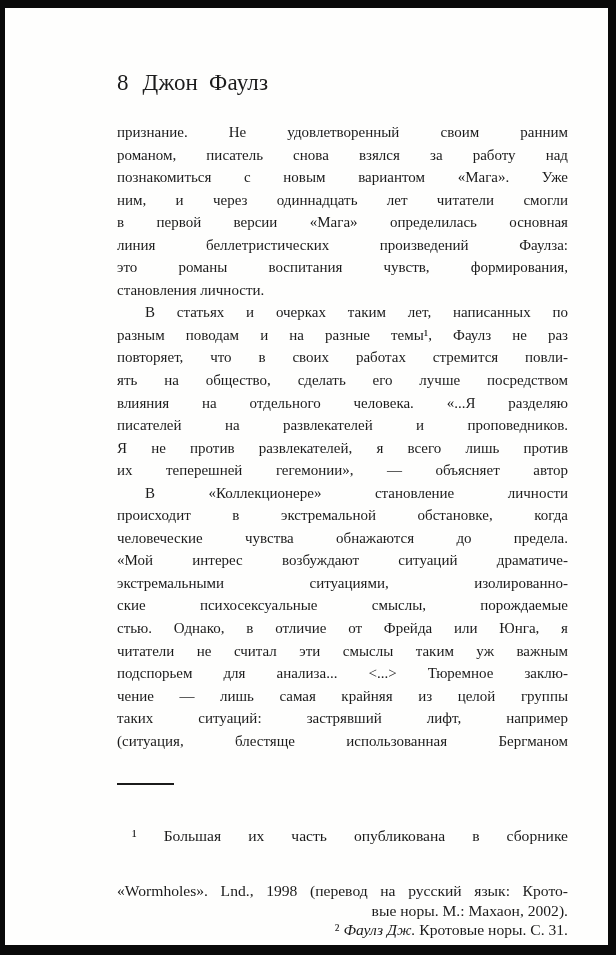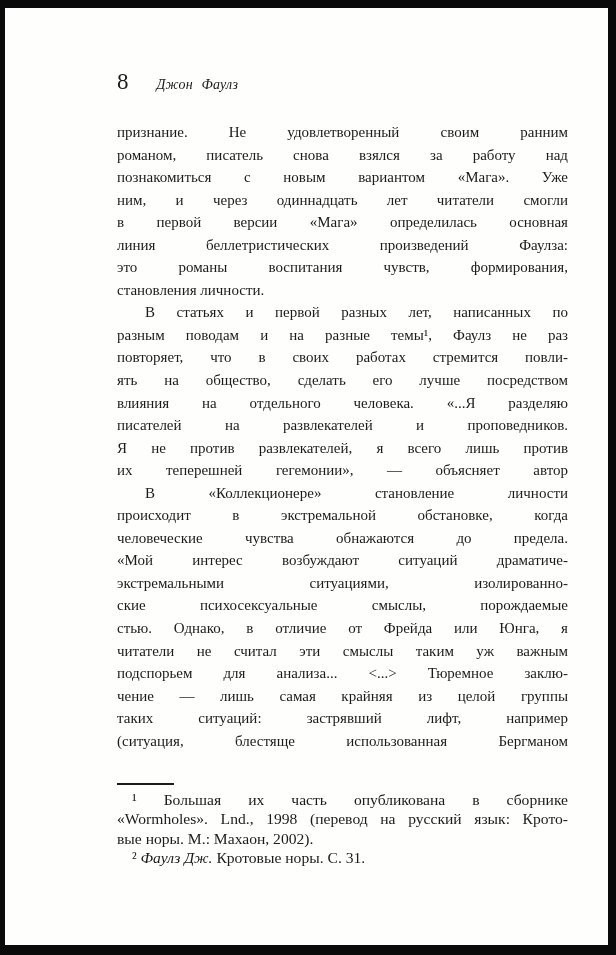--- a/index.html
+++ b/index.html
@@ -22,23 +22,22 @@
     position: absolute;
     left: 112px;
     top: 62px;
     display: flex;
     align-items: baseline;
     color: #1b1b1b;
     font-family: "Liberation Serif", serif;
   }
   .pagenum { font-size: 23px; line-height: 24px; }
   .running {
-    font-style: italic;
-    font-size: 14px;
-    margin-left: 28px;
+    font-size: 23px;
+    margin-left: 14px;
     word-spacing: 5px;
     letter-spacing: 0.2px;
   }
   .body {
     position: absolute;
     left: 112px;
     top: 113px;
     width: 451px;
   }
   .line {
@@ -66,23 +65,23 @@
     left: 112px;
     top: 782px;
     width: 451px;
   }
   .fline {
     font-family: "Liberation Serif", serif;
     font-size: 15.6px;
     line-height: 19.3px;
     height: 19.3px;
     color: #1b1b1b;
-    text-align: left;
+    text-align: right;
   }
-  .fline.fjust { text-align: justify; text-align-last: justify; }
+  .fline.fjust { text-align: justify; text-align-last: justify; margin-top: 36px; }
   .fline.findent { text-indent: 15px; }
   .it { font-style: italic; }
 </style>
 </head>
 <body>
 
 <div class="screen">
   <div class="page">
 
     <div class="header">
@@ -92,21 +91,21 @@
 
     <div class="body">
       <div class="line">признание. Не удовлетворенный своим ранним</div>
       <div class="line">романом, писатель снова взялся за работу над</div>
       <div class="line">познакомиться с новым вариантом «Мага». Уже</div>
       <div class="line">ним, и через одиннадцать лет читатели смогли</div>
       <div class="line">в первой версии «Мага» определилась основная</div>
       <div class="line">линия беллетристических произведений Фаулза:</div>
       <div class="line">это романы воспитания чувств, формирования,</div>
       <div class="line end">становления личности.</div>
-      <div class="line indent">В статьях и первой разных лет, написанных по</div>
+      <div class="line indent">В статьях и очерках таким лет, написанных по</div>
       <div class="line">разным поводам и на разные темы¹, Фаулз не раз</div>
       <div class="line">повторяет, что в своих работах стремится повли-</div>
       <div class="line">ять на общество, сделать его лучше посредством</div>
       <div class="line">влияния на отдельного человека. «...Я разделяю</div>
       <div class="line">писателей на развлекателей и проповедников.</div>
       <div class="line">Я не против развлекателей, я всего лишь против</div>
       <div class="line">их теперешней гегемонии», — объясняет автор</div>
       <div class="line indent">В «Коллекционере» становление личности</div>
       <div class="line">происходит в экстремальной обстановке, когда</div>
       <div class="line">человеческие чувства обнажаются до предела.</div>

